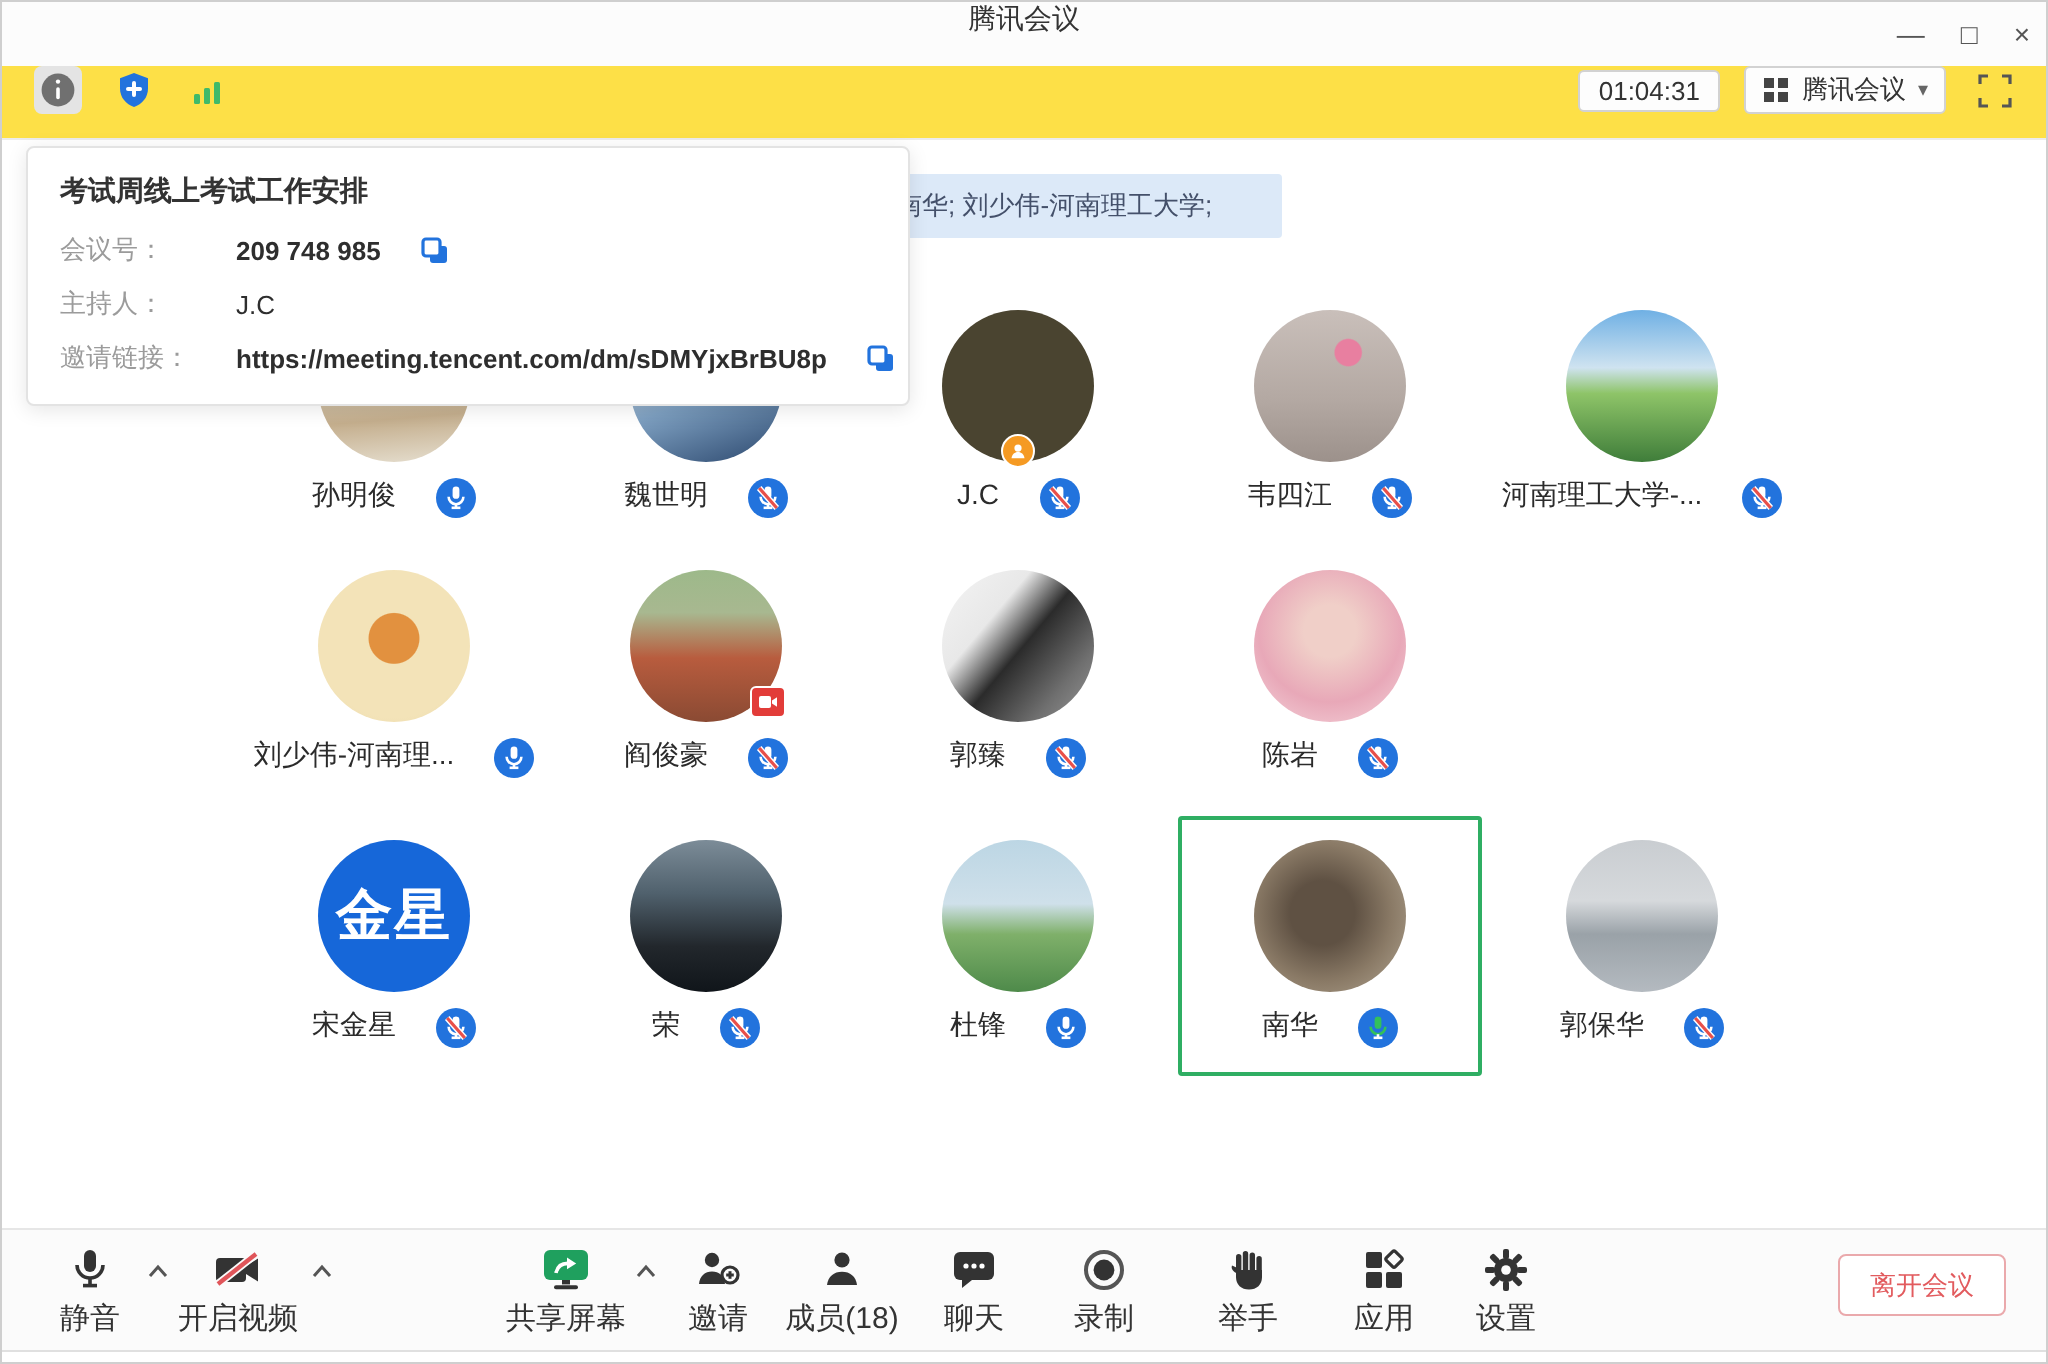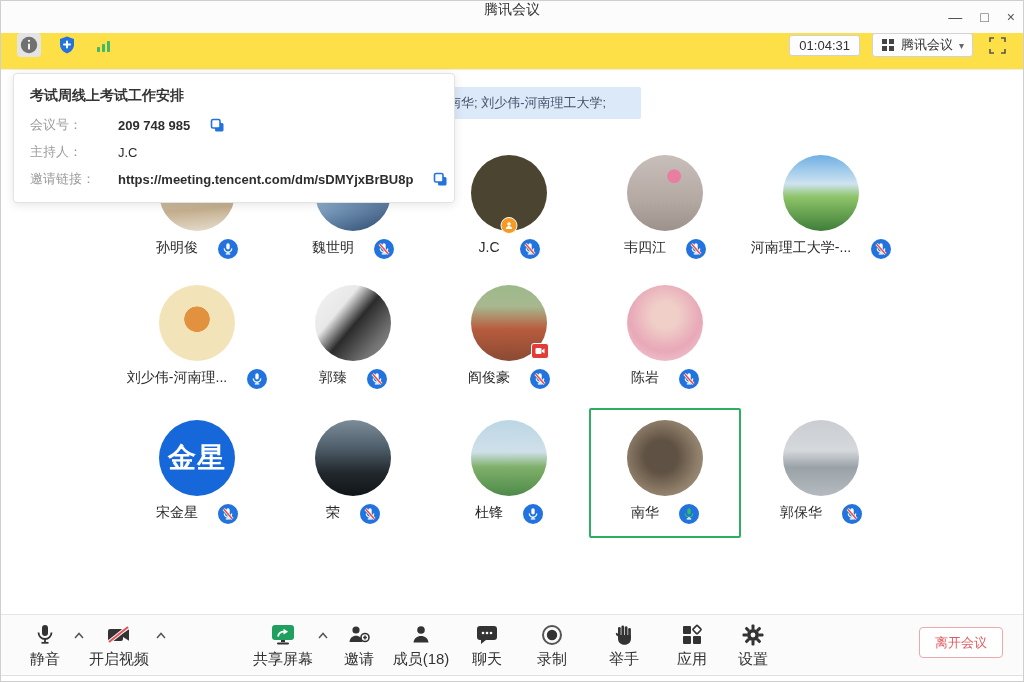--- a/index.html
+++ b/index.html
@@ -326,53 +326,53 @@
             <rect x="8.3" y="4.2" width="3.4" height="6.2" rx="1.7" class="mic-body"></rect>
             <path d="M6.3 9.4a3.7 3.7 0 0 0 7.4 0" class="mic-arc"></path>
             <line x1="10" y1="13.1" x2="10" y2="14.6" class="mic-stem"></line>
             <line x1="7.8" y1="14.9" x2="12.2" y2="14.9" class="mic-base"></line>
             <line x1="5.6" y1="5" x2="14.4" y2="15" class="slash-under"></line>
             <line x1="5.6" y1="5" x2="14.4" y2="15" class="slash"></line>
           </svg>
         </span>
       </div>
     </div>
-        <div class="cell mic-muted">
-      <div class="avatar av-7">
-        
-        
-        
-      </div>
-      <div class="nameline">
-        <span class="pname">郭臻</span>
-        <span class="micbadge">
-          <svg viewBox="0 0 20 20" width="20" height="20">
-            <circle cx="10" cy="10" r="10" class="micbg"></circle>
-            <rect x="8.3" y="4.2" width="3.4" height="6.2" rx="1.7" class="mic-body"></rect>
-            <path d="M6.3 9.4a3.7 3.7 0 0 0 7.4 0" class="mic-arc"></path>
-            <line x1="10" y1="13.1" x2="10" y2="14.6" class="mic-stem"></line>
-            <line x1="7.8" y1="14.9" x2="12.2" y2="14.9" class="mic-base"></line>
-            <line x1="5.6" y1="5" x2="14.4" y2="15" class="slash-under"></line>
-            <line x1="5.6" y1="5" x2="14.4" y2="15" class="slash"></line>
-          </svg>
-        </span>
-      </div>
-    </div>
         <div class="cell mic-muted has-video">
       <div class="avatar av-8">
 
         <span class="video-badge">
           <svg width="10" height="8" viewBox="0 0 10 8">
                 <rect x="0.5" y="1" width="6" height="6" rx="1" fill="#fff"></rect>
                 <path d="M7 3.2L9.5 1.6v4.8L7 4.8z" fill="#fff"></path>
               </svg>
         </span>
       </div>
       <div class="nameline">
         <span class="pname">阎俊豪</span>
+        <span class="micbadge">
+          <svg viewBox="0 0 20 20" width="20" height="20">
+            <circle cx="10" cy="10" r="10" class="micbg"></circle>
+            <rect x="8.3" y="4.2" width="3.4" height="6.2" rx="1.7" class="mic-body"></rect>
+            <path d="M6.3 9.4a3.7 3.7 0 0 0 7.4 0" class="mic-arc"></path>
+            <line x1="10" y1="13.1" x2="10" y2="14.6" class="mic-stem"></line>
+            <line x1="7.8" y1="14.9" x2="12.2" y2="14.9" class="mic-base"></line>
+            <line x1="5.6" y1="5" x2="14.4" y2="15" class="slash-under"></line>
+            <line x1="5.6" y1="5" x2="14.4" y2="15" class="slash"></line>
+          </svg>
+        </span>
+      </div>
+    </div>
+        <div class="cell mic-muted">
+      <div class="avatar av-7">
+        
+        
+        
+      </div>
+      <div class="nameline">
+        <span class="pname">郭臻</span>
         <span class="micbadge">
           <svg viewBox="0 0 20 20" width="20" height="20">
             <circle cx="10" cy="10" r="10" class="micbg"></circle>
             <rect x="8.3" y="4.2" width="3.4" height="6.2" rx="1.7" class="mic-body"></rect>
             <path d="M6.3 9.4a3.7 3.7 0 0 0 7.4 0" class="mic-arc"></path>
             <line x1="10" y1="13.1" x2="10" y2="14.6" class="mic-stem"></line>
             <line x1="7.8" y1="14.9" x2="12.2" y2="14.9" class="mic-base"></line>
             <line x1="5.6" y1="5" x2="14.4" y2="15" class="slash-under"></line>
             <line x1="5.6" y1="5" x2="14.4" y2="15" class="slash"></line>
           </svg>

